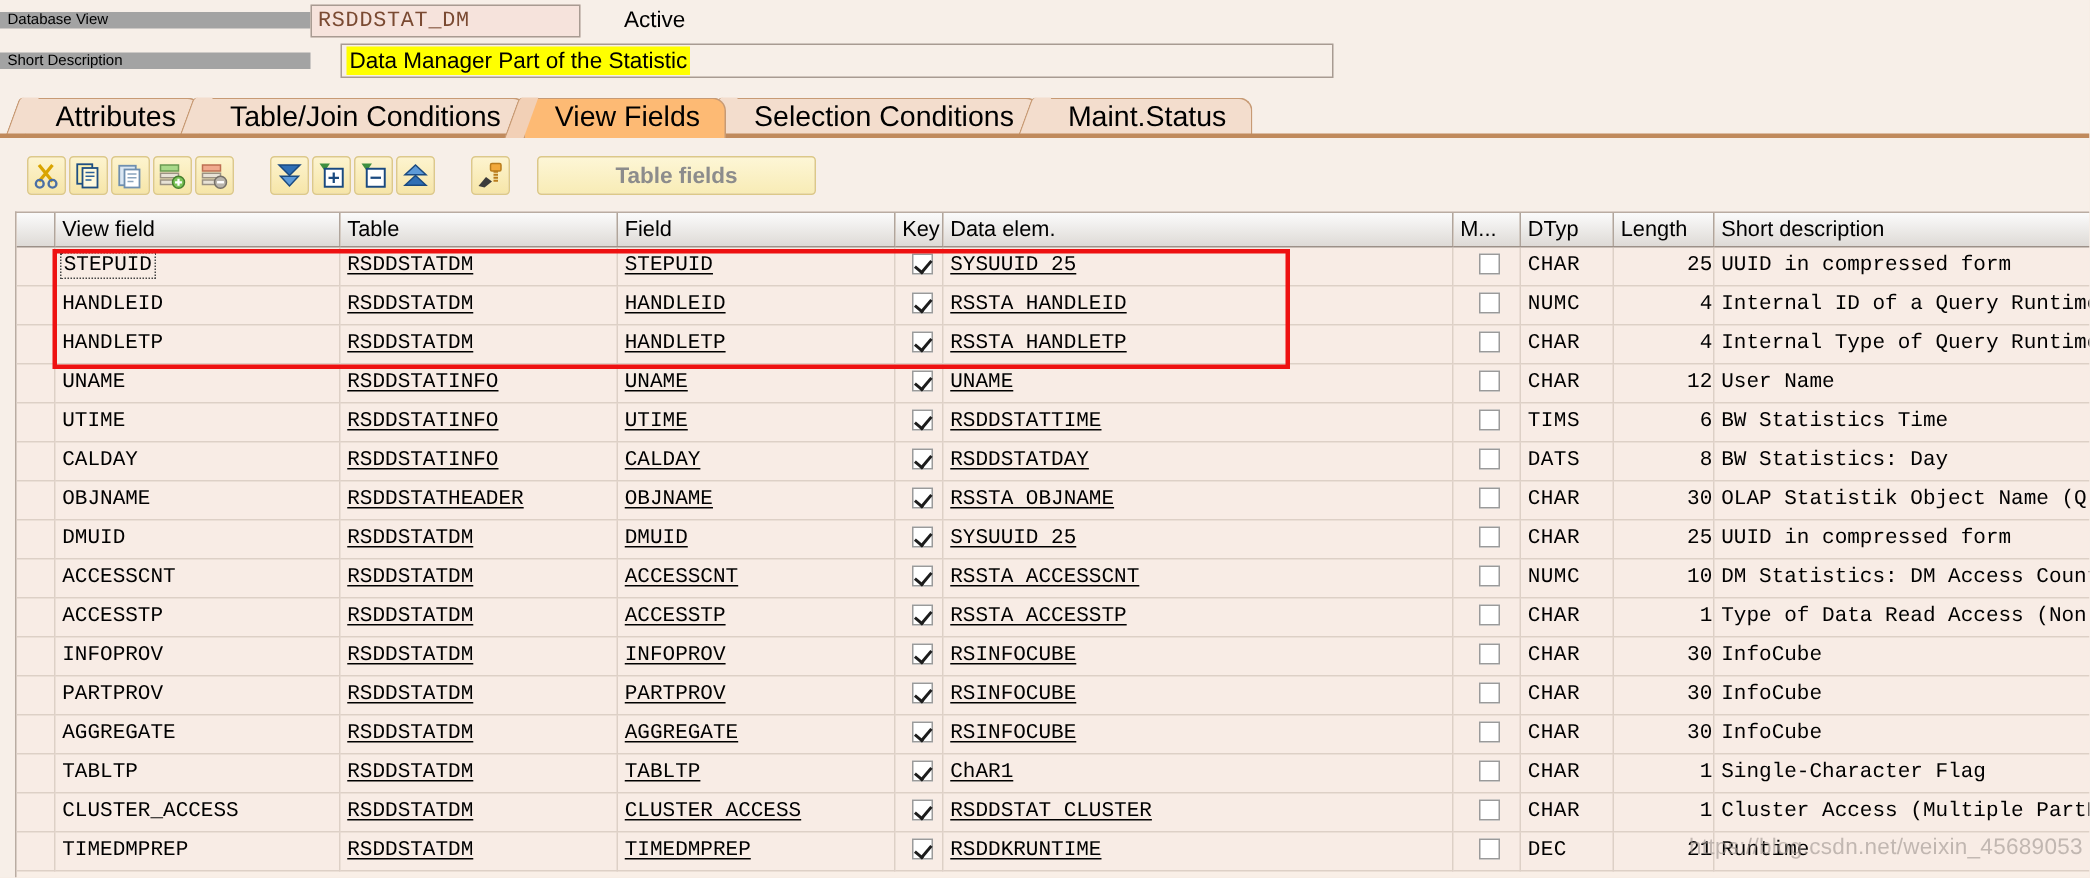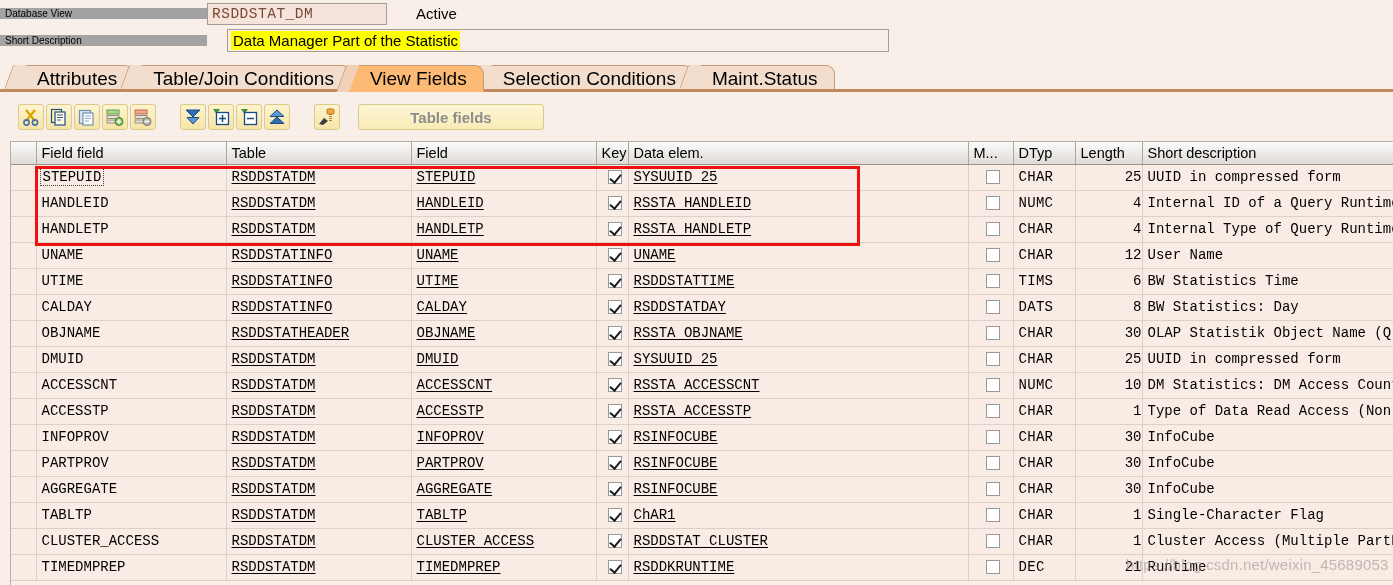--- a/index.html
+++ b/index.html
@@ -319,21 +319,21 @@
         <col style="width:32px">
         <col style="width:340px">
         <col style="width:45px">
         <col style="width:62px">
         <col style="width:67px">
         <col style="width:369px">
       </colgroup>
       <thead>
           <tr id="grid-head">
             <th class="selh"></th>
-            <th>Field field</th>
+            <th>View field</th>
             <th>Table</th>
             <th>Field</th>
             <th>Key</th>
             <th>Data elem.</th>
             <th>M...</th>
             <th>DTyp</th>
             <th>Length</th>
             <th>Short description</th>
           </tr>
         </thead>

